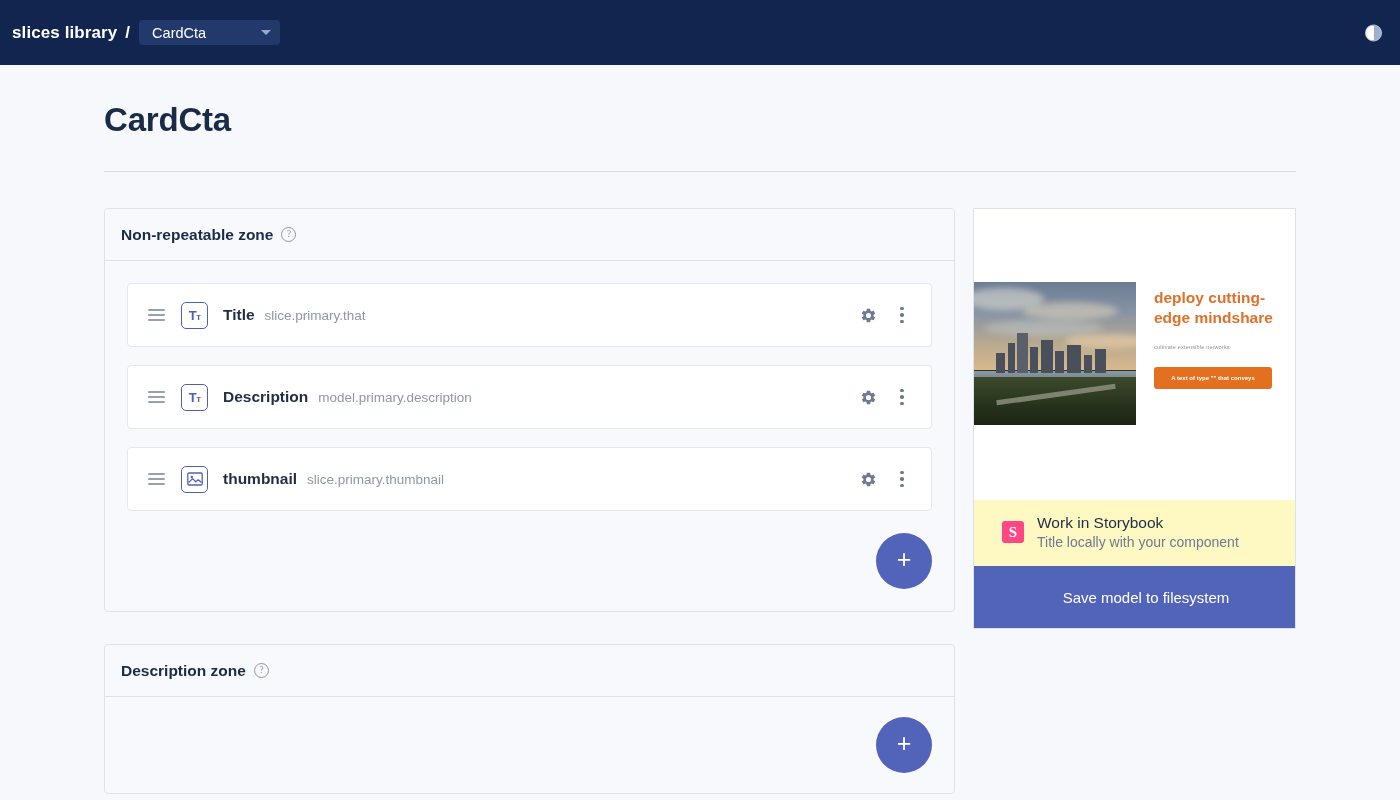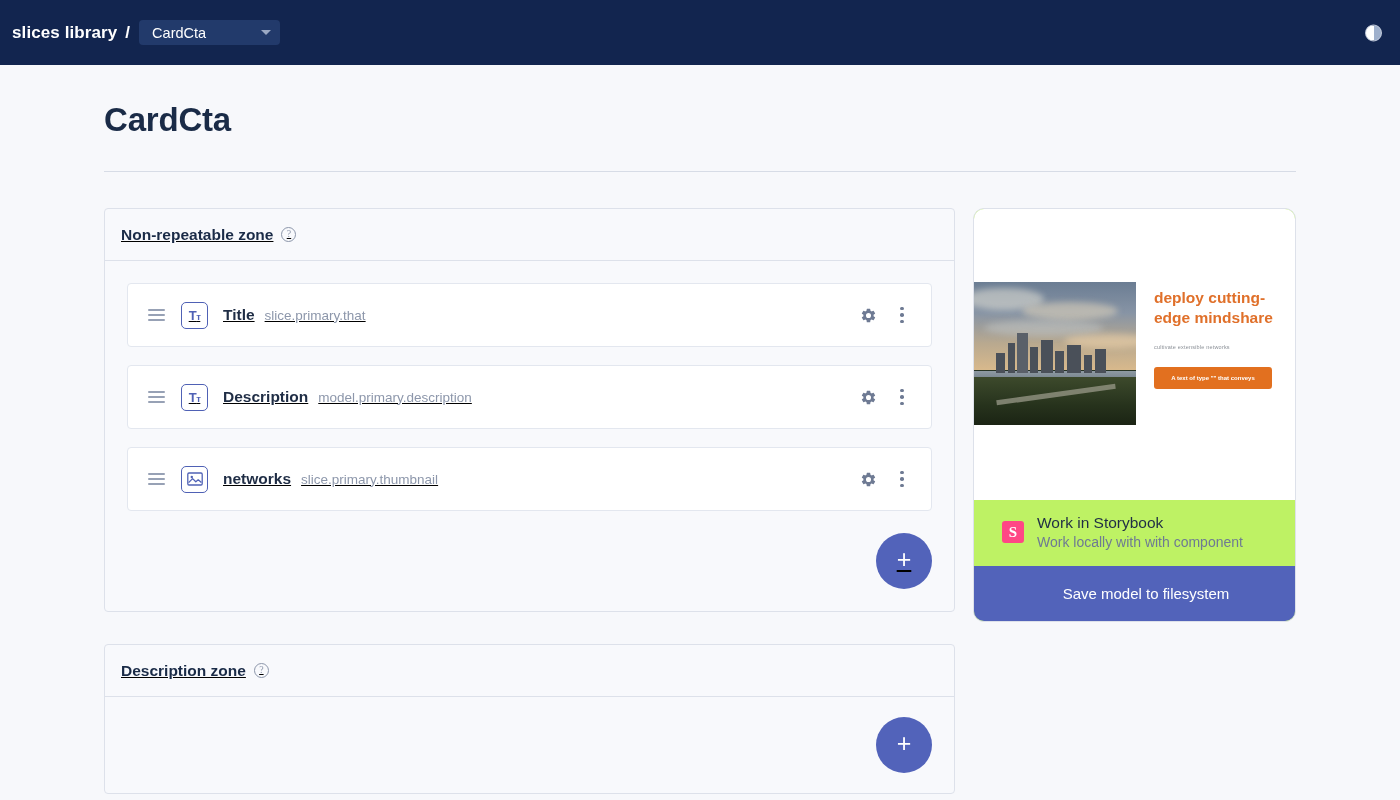--- a/index.html
+++ b/index.html
@@ -88,21 +88,20 @@
   }
   .left-col { width: 851px; flex: none; }
   .right-col { width: 323px; flex: none; }
 
   
   .zone {
     background: #f8f9fc;
     border: 1px solid #dde1ea;
     border-radius: 4px;
     margin-bottom: 32px;
-    text-decoration: underline;
   }
   .zone-header {
     height: 52px;
     display: flex;
     align-items: center;
     padding: 0 16px;
     border-bottom: 1px solid #dde1ea;
   }
   .zone-title {
     font-size: 15.5px;
@@ -215,23 +214,23 @@
     padding-bottom: 3px;
   }
   .zone-body.empty .add-btn {
     position: absolute;
     right: 22px; top: 50%;
     transform: translateY(-50%);
   }
 
   
   .preview-panel {
-    background: #bef264;
+    background: #fef9c3;
     border: 1px solid #dde1ea;
-    border-radius: 11px;
+    border-radius: 1px;
     overflow: hidden;
   }
   .preview-canvas {
     height: 290px;
     background: #ffffff;
     position: relative;
   }
   .preview-card {
     position: absolute;
     left: 0; top: 73px;
@@ -349,21 +348,21 @@
     color: #1f2d45;
   }
   .sb-sub {
     font-size: 14px;
     color: #6e7a93;
     margin-top: 2px;
   }
 
   .save-btn {
     width: 100%;
-    height: 55px;
+    height: 62px;
     background: #5263ba;
     color: #ffffff;
     border: none;
     font-size: 15px;
     cursor: pointer;
     font-family: "Liberation Sans", sans-serif;
     padding-left: 23px;
   }
 </style>
 </head>
@@ -454,21 +453,21 @@
                   <span></span>
                   <span></span>
               </span>
               <span class="type-icon">
                 <svg width="16" height="14" viewBox="0 0 20 17" fill="none" stroke="currentColor" stroke-width="1.6">
                   <rect x="1" y="1" width="18" height="15" rx="1.5"></rect>
                   <circle cx="6" cy="6" r="1.5" fill="currentColor" stroke="none"></circle>
                   <path d="M2 13l5-5 4 4 3-2.5 4 3.5" stroke-linejoin="round"></path>
                 </svg>
               </span>
-              <span class="field-name">networks</span>
+              <span class="field-name">thumbnail</span>
               <span class="field-path">slice.primary.thumbnail</span>
               <span class="row-spacer"></span>
               <span class="icon-btn">
                 <svg width="17" height="17" viewBox="0 0 24 24" fill="currentColor">
                     <path d="M19.14 12.94a7.07 7.07 0 000-1.88l2.03-1.58a.5.5 0 00.12-.64l-1.92-3.32a.5.5 0 00-.6-.22l-2.39.96a7.03 7.03 0 00-1.62-.94l-.36-2.54a.5.5 0 00-.5-.42h-3.84a.5.5 0 00-.5.42l-.36 2.54c-.58.24-1.12.55-1.62.94l-2.39-.96a.5.5 0 00-.6.22L2.67 8.84a.5.5 0 00.12.64l2.03 1.58a7.07 7.07 0 000 1.88l-2.03 1.58a.5.5 0 00-.12.64l1.92 3.32c.13.22.39.3.6.22l2.39-.96c.5.39 1.04.7 1.62.94l.36 2.54c.04.24.25.42.5.42h3.84c.25 0 .46-.18.5-.42l.36-2.54c.58-.24 1.12-.55 1.62-.94l2.39.96c.21.08.47 0 .6-.22l1.92-3.32a.5.5 0 00-.12-.64l-2.03-1.58zM12 15.6A3.6 3.6 0 1112 8.4a3.6 3.6 0 010 7.2z"></path>
                   </svg>
               </span>
               <span class="icon-btn">
                 <span class="dots">
                     <i></i>
@@ -527,21 +526,21 @@
                 <div class="preview-desc">cultivate extensible networks</div>
                 <button class="preview-cta">A text of type "" that conveys</button>
               </div>
             </div>
           </div>
 
           <div class="storybook-row">
             <span class="sb-logo">S</span>
             <span>
               <div class="sb-title">Work in Storybook</div>
-              <div class="sb-sub">Work locally with with component</div>
+              <div class="sb-sub">Title locally with your component</div>
             </span>
           </div>
 
           <button class="save-btn">Save model to filesystem</button>
         </div>
       </div>
 
     </div>
   </div>
 </div>

